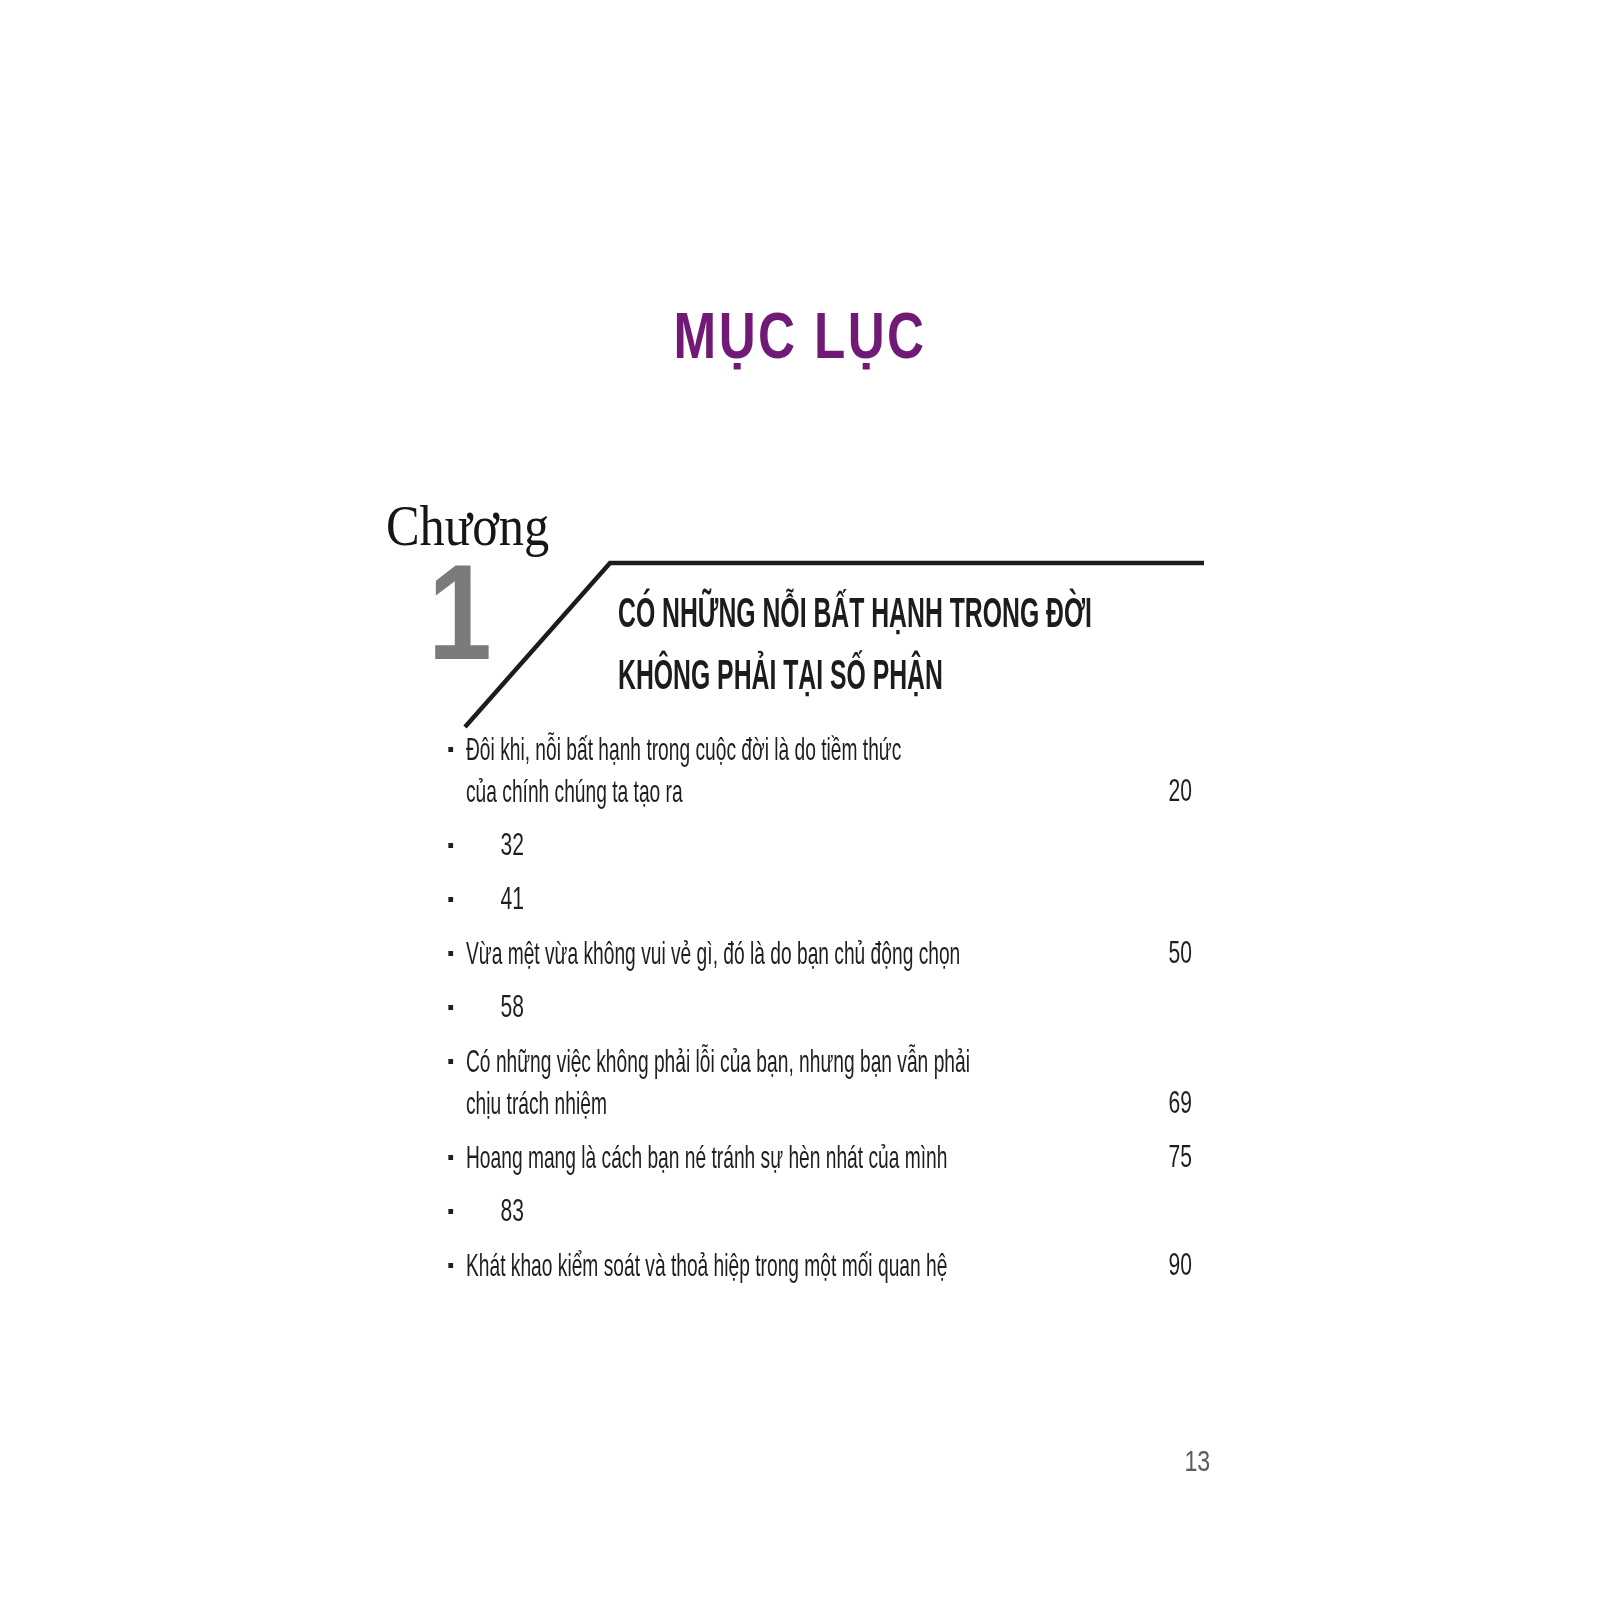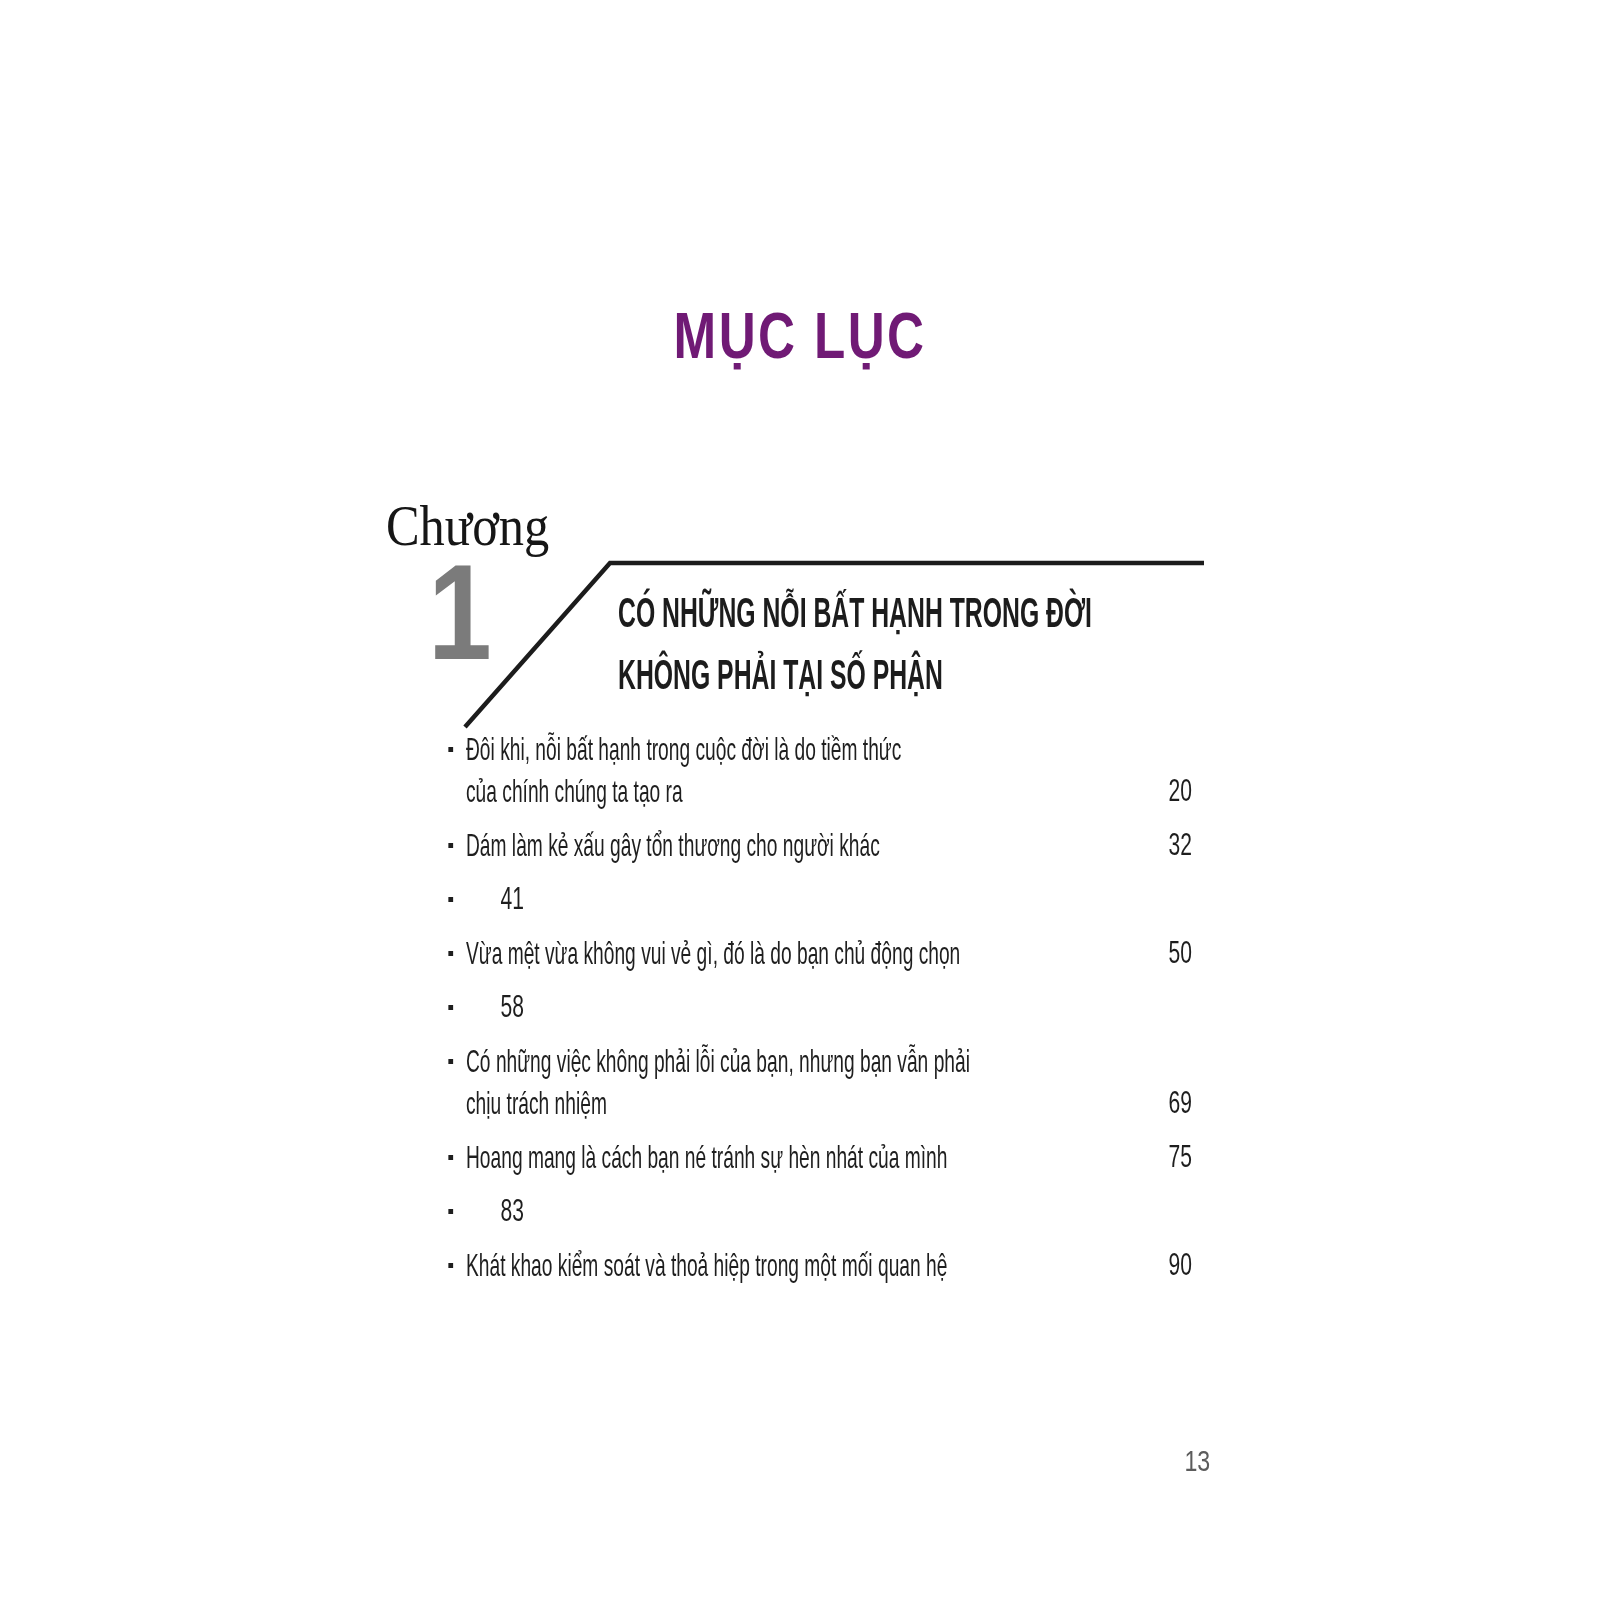--- a/index.html
+++ b/index.html
@@ -165,23 +165,20 @@
     <span class="bullet">·</span>
     <div class="entry-lines">
           <div class="entry-line">Đôi khi, nỗi bất hạnh trong cuộc đời là do tiềm thức</div>
           <div class="entry-line">của chính chúng ta tạo ra</div>
         </div>
     <span class="pagenum">20</span>
   </div>
 
   <div class="toc-entry">
     <span class="bullet">·</span>
-    <div class="entry-lines">
-          <div class="entry-line">Dám làm kẻ xấu gây tổn thương cho người khác</div>
-        </div>
     <span class="pagenum">32</span>
   </div>
 
   <div class="toc-entry">
     <span class="bullet">·</span>
     <span class="pagenum">41</span>
   </div>
 
   <div class="toc-entry">
     <span class="bullet">·</span>

